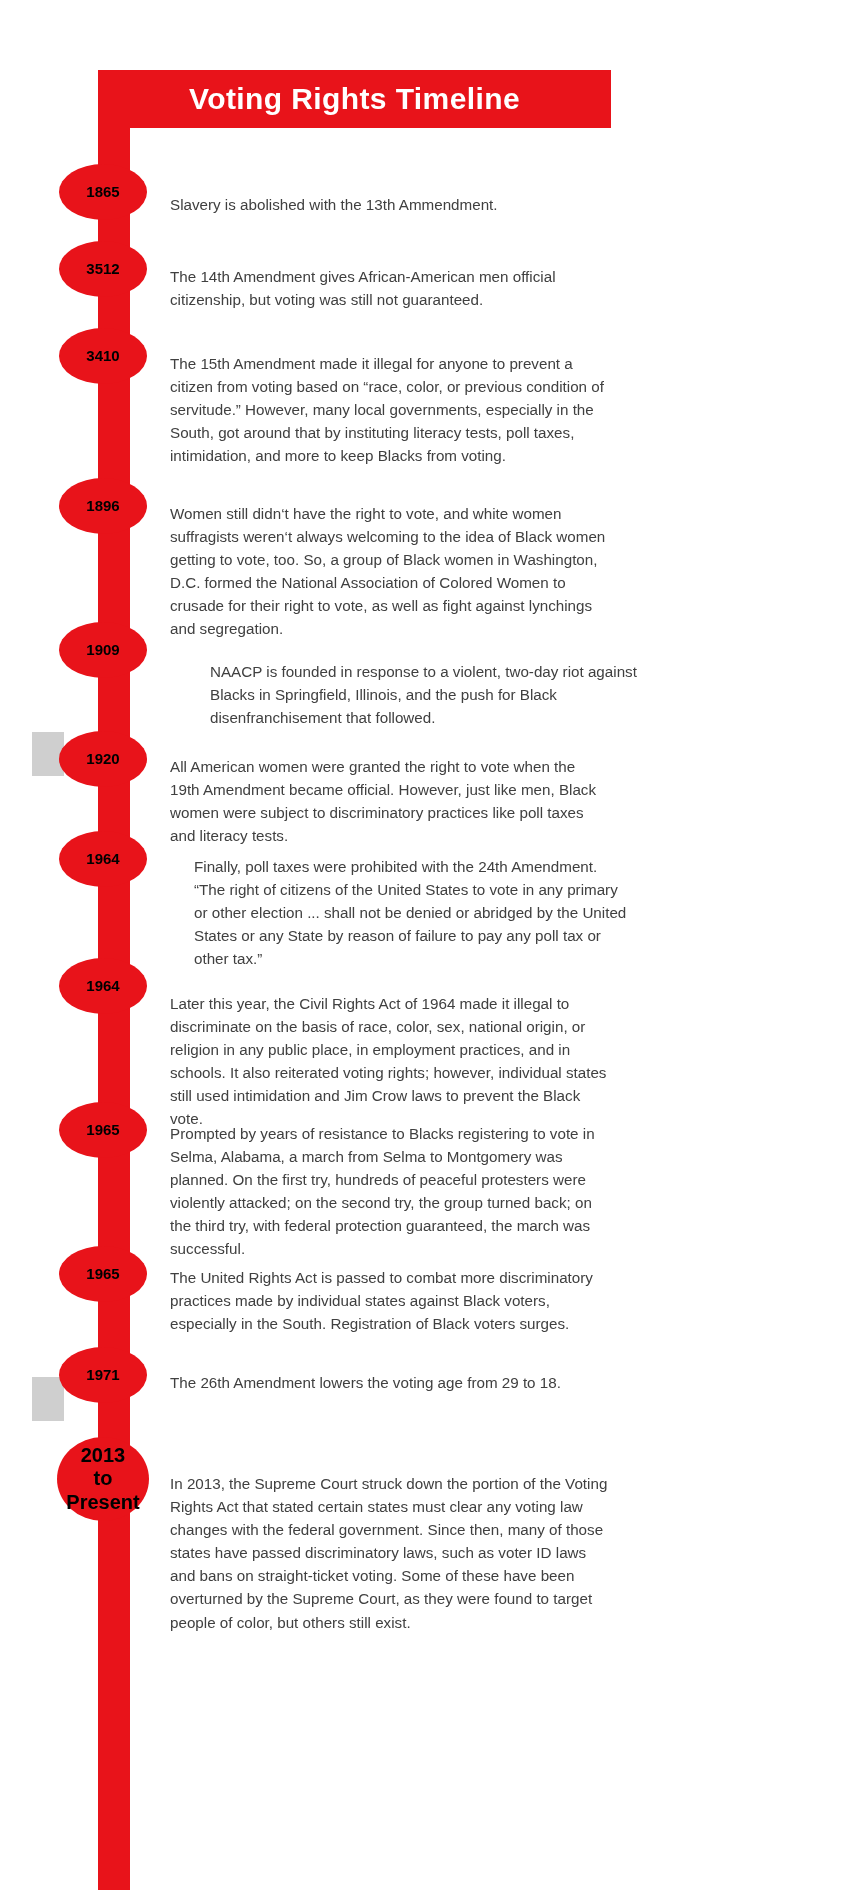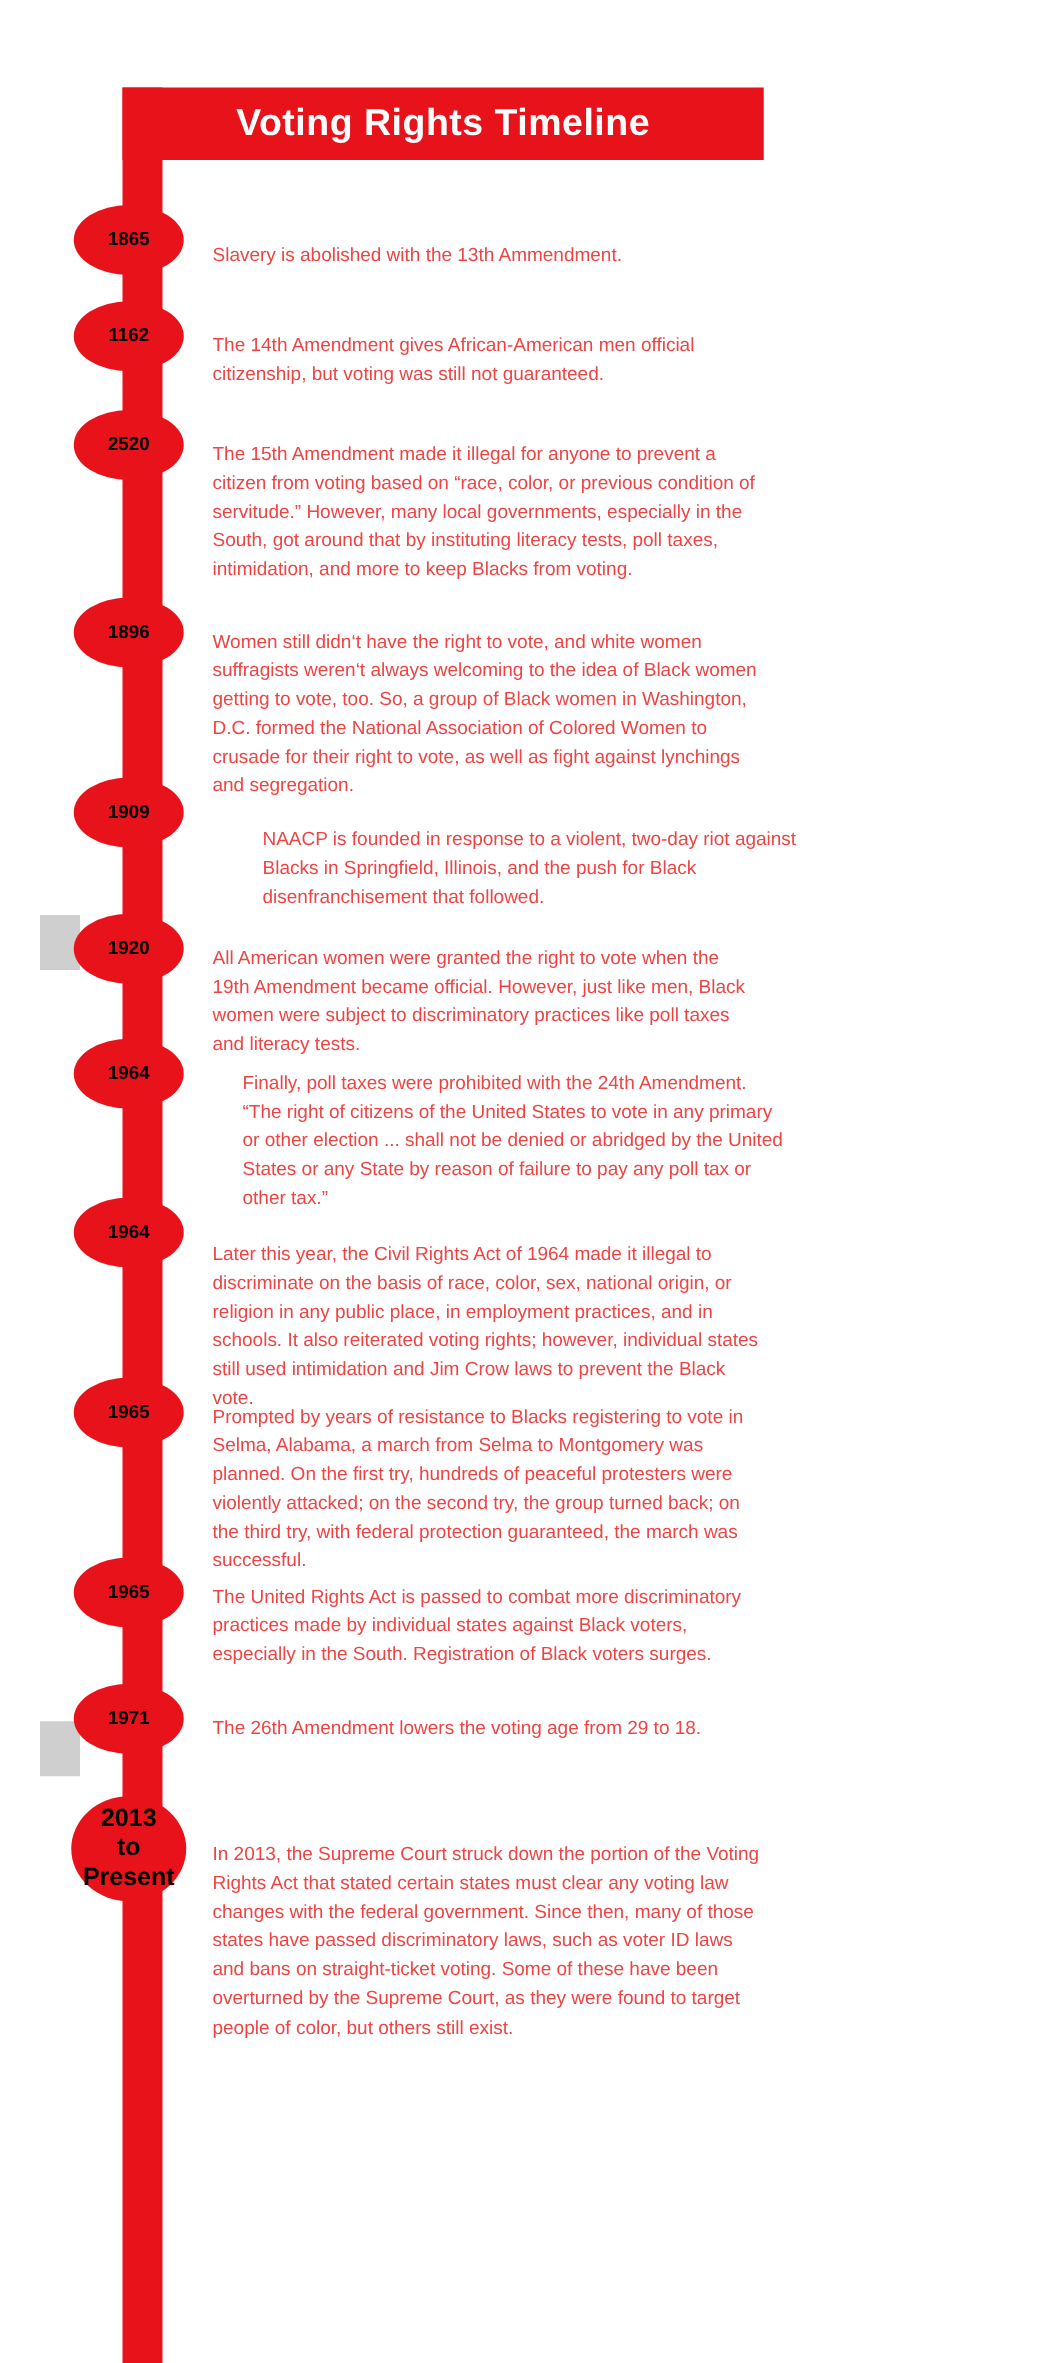--- a/index.html
+++ b/index.html
@@ -91,21 +91,21 @@
     font-size: 20px;
     line-height: 1.18;
   }
 
   .entry-text {
     position: absolute;
     left: 122px;
     width: 470px;
     font-size: 15.2px;
     line-height: 1.52;
-    color: #ef4444;
+    color: #404040;
     font-family: "Liberation Sans", sans-serif;
     text-align: left;
   }
 
   
   .edge-mark {
     position: absolute;
     left: 0;
     width: 6px;
     height: 2px;
@@ -131,27 +131,27 @@
 
   <div id="rows">
       <div class="row">
         <div class="marker" style="top: 100px;">
           <div class="marker-year">1865</div>
         </div>
         <div class="entry-text" style="top: 113px;">Slavery is abolished with the 13th Ammendment.</div>
       </div>
       <div class="row">
         <div class="marker" style="top: 177px;">
-          <div class="marker-year">1162</div>
+          <div class="marker-year">3512</div>
         </div>
         <div class="entry-text" style="top: 185px;">The 14th Amendment gives African-American men official citizenship, but voting was still not guaranteed.</div>
       </div>
       <div class="row">
         <div class="marker" style="top: 264px;">
-          <div class="marker-year">2520</div>
+          <div class="marker-year">3410</div>
         </div>
         <div class="entry-text" style="top: 272px;">The 15th Amendment made it illegal for anyone to prevent a citizen from voting based on “race, color, or previous condition of servitude.” However, many local governments, especially in the South, got around that by instituting literacy tests, poll taxes, intimidation, and more to keep Blacks from voting.</div>
       </div>
       <div class="row">
         <div class="marker" style="top: 414px;">
           <div class="marker-year">1896</div>
         </div>
         <div class="entry-text" style="top: 422px;">Women still didn‘t have the right to vote, and white women suffragists weren‘t always welcoming to the idea of Black women getting to vote, too. So, a group of Black women in Washington, D.C. formed the National Association of Colored Women to crusade for their right to vote, as well as fight against lynchings and segregation.</div>
       </div>
       <div class="row">

